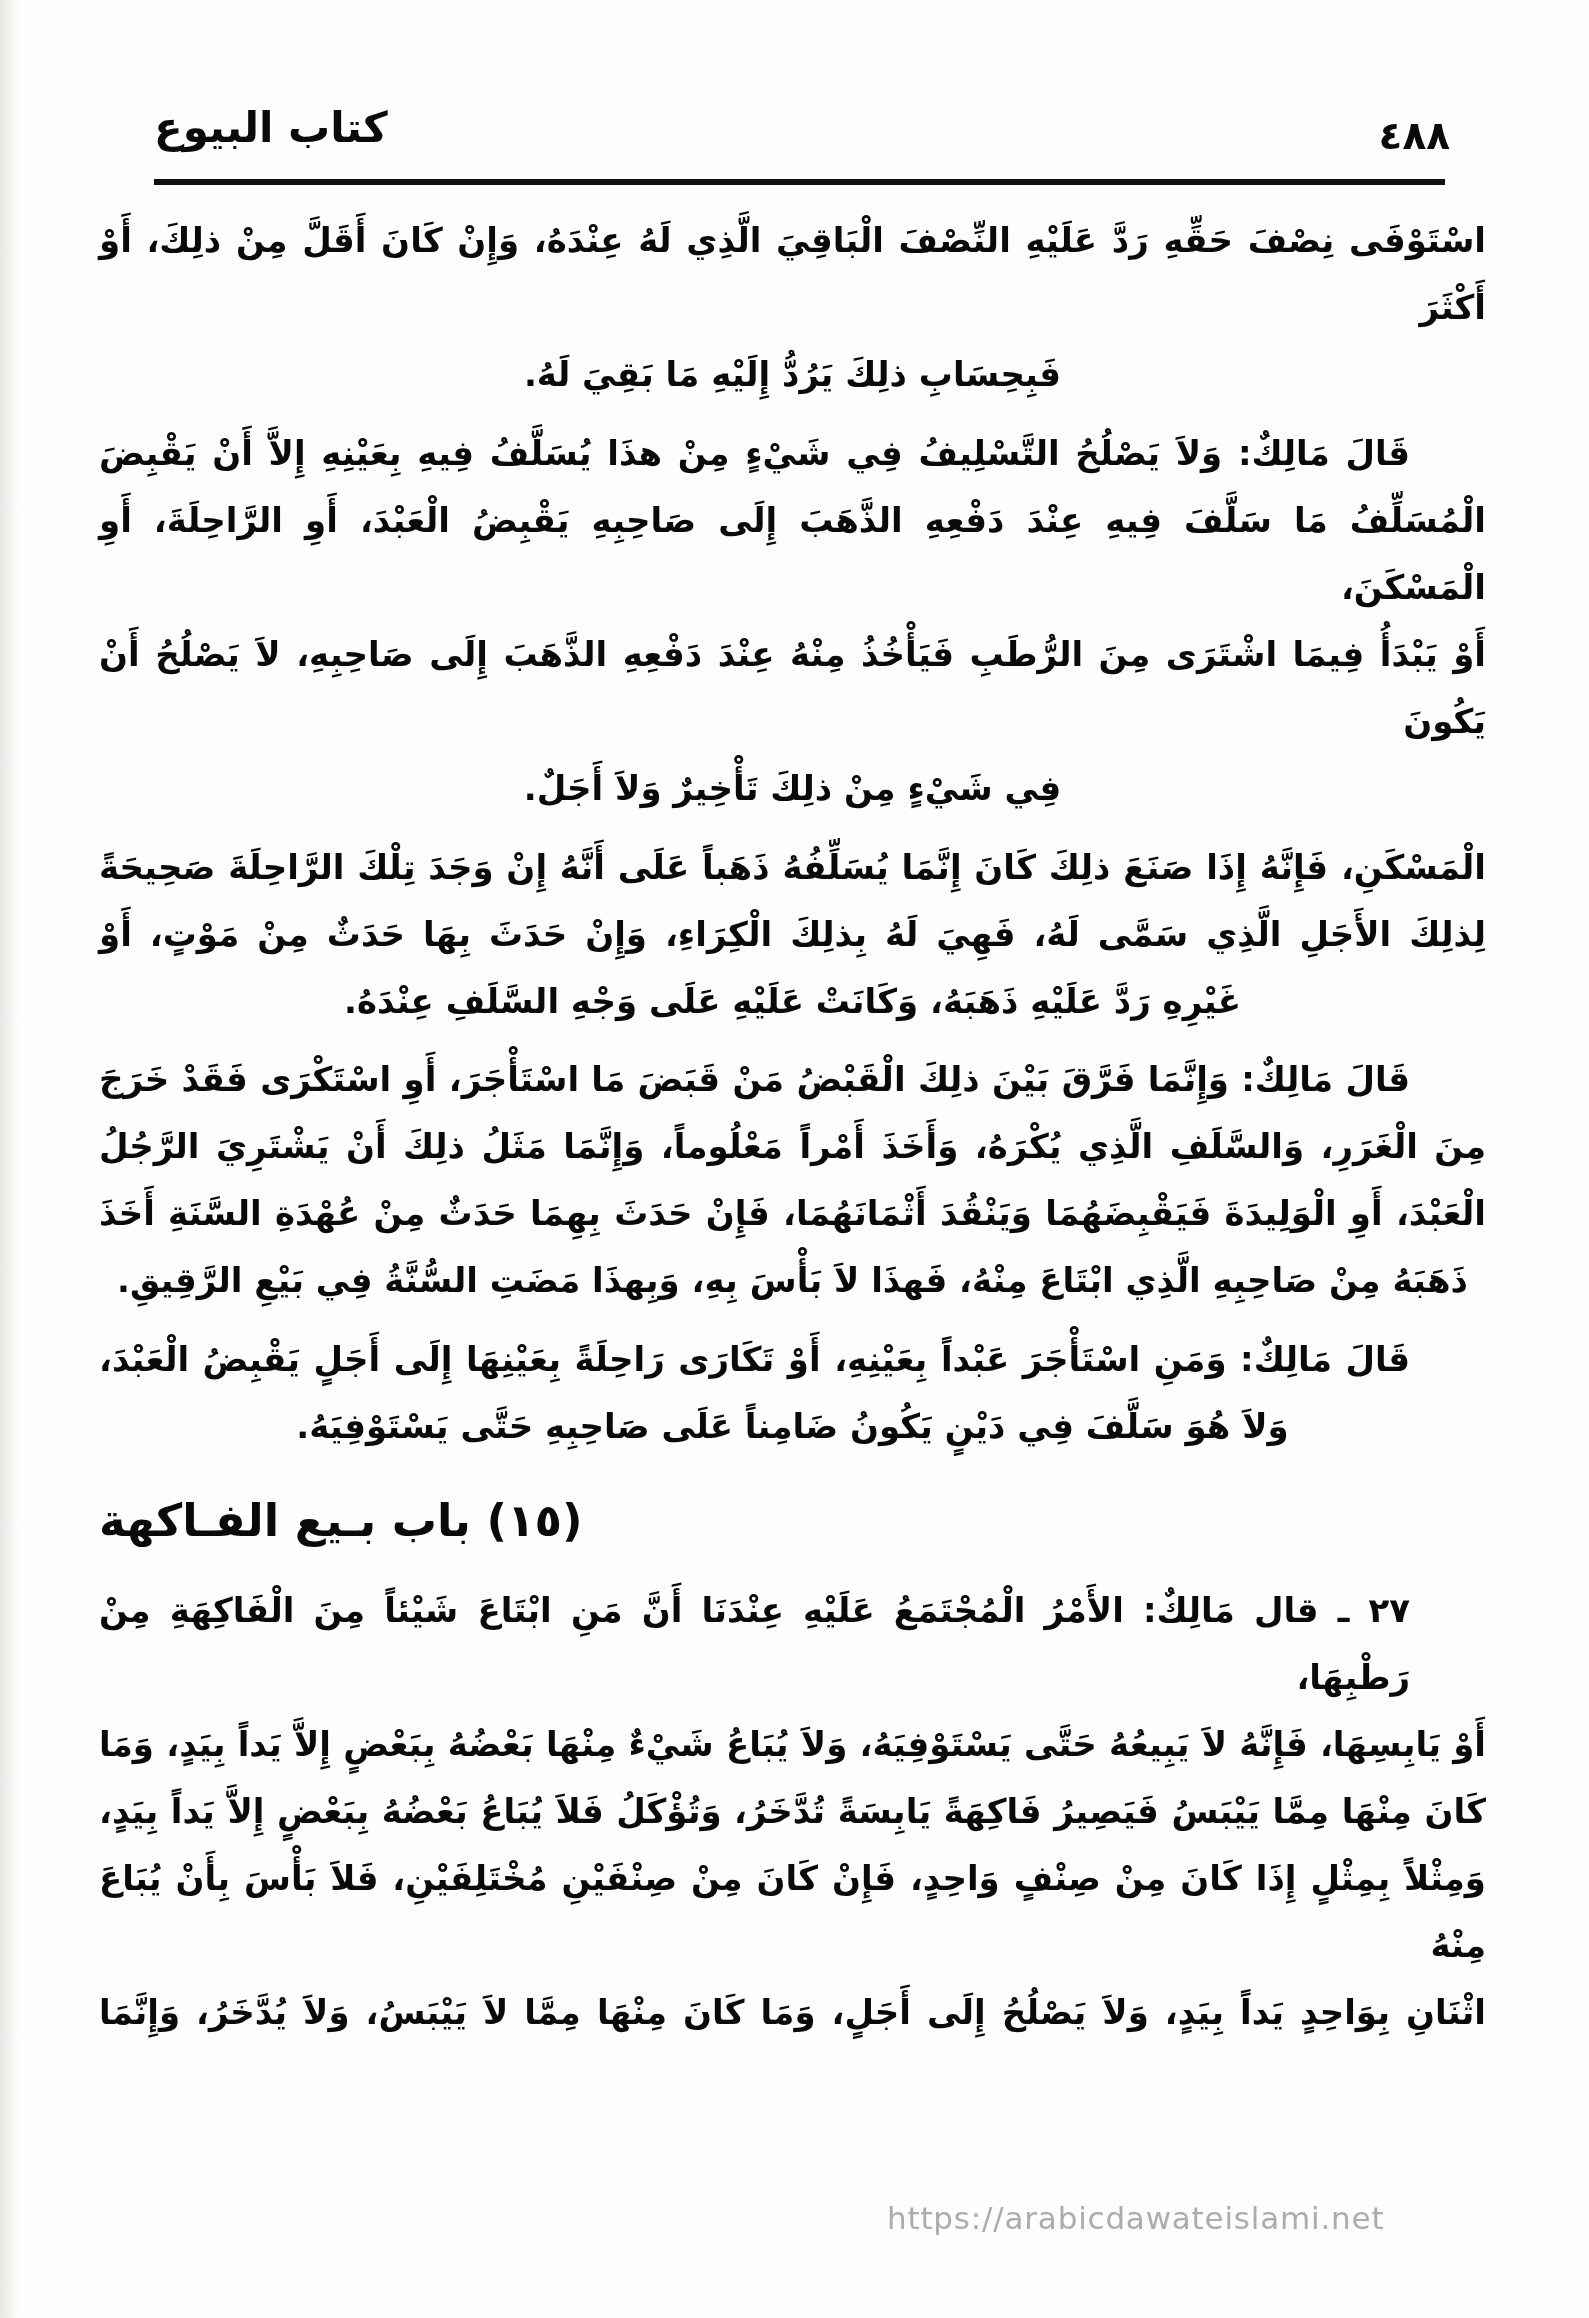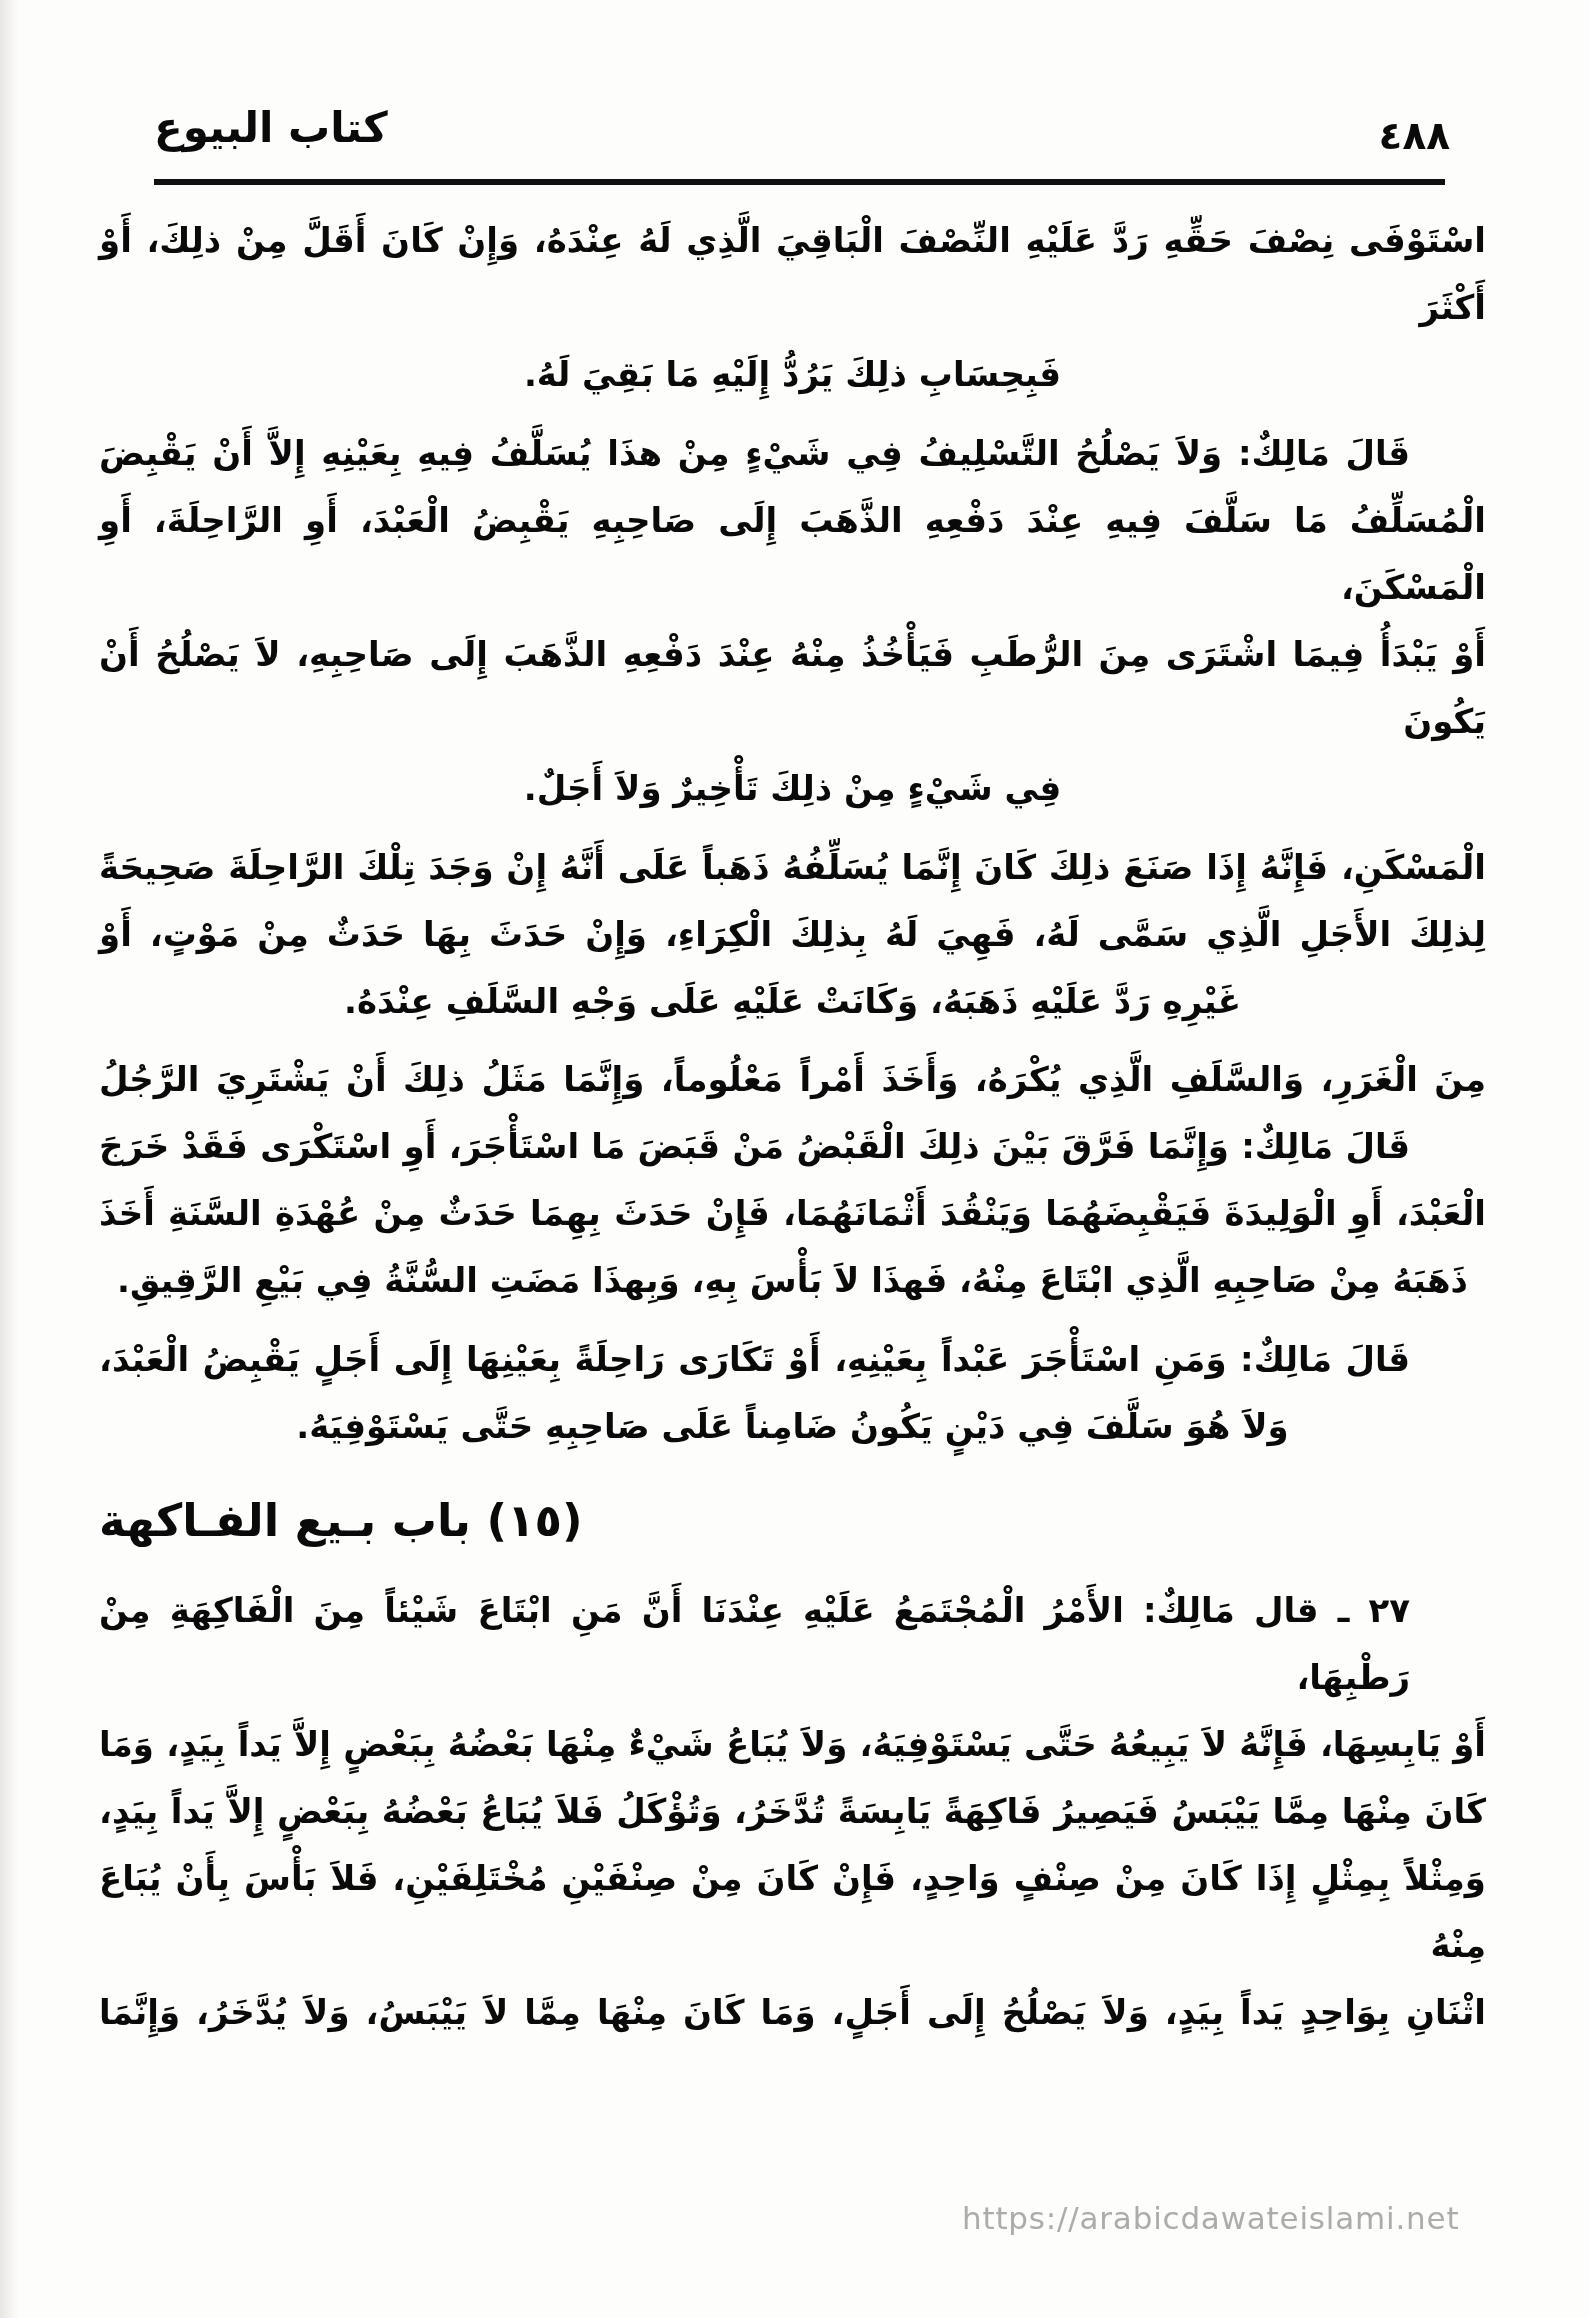--- a/index.html
+++ b/index.html
@@ -41,21 +41,21 @@
   }
   .line.full{ text-align:justify; text-align-last:justify; }
   .line.center{ text-align:center; text-align-last:center; }
   .line.indent{ padding-right:76px; }
   .lead{ font-weight:bold; }
   .heading{
     margin:34px 0 30px 0;
     font-size:45px; font-weight:bold; text-align:left; direction:rtl;
   }
   .watermark{
-    position:absolute; left:962px; top:2200px;
+    position:absolute; left:887px; top:2200px;
     font-size:31px; color:#acacac; letter-spacing:0.8px;
     direction:ltr; font-weight:normal;
     font-family:"DejaVu Sans", sans-serif;
   }
 </style>
 </head>
 <body>
 
 <div class="page">
   <span class="pgnum">٤٨٨</span>
@@ -72,22 +72,22 @@
         <div class="line full">الْمُسَلِّفُ مَا سَلَّفَ فِيهِ عِنْدَ دَفْعِهِ الذَّهَبَ إِلَى صَاحِبِهِ يَقْبِضُ الْعَبْدَ، أَوِ الرَّاحِلَةَ، أَوِ الْمَسْكَنَ،</div>
         <div class="line full">أَوْ يَبْدَأُ فِيمَا اشْتَرَى مِنَ الرُّطَبِ فَيَأْخُذُ مِنْهُ عِنْدَ دَفْعِهِ الذَّهَبَ إِلَى صَاحِبِهِ، لاَ يَصْلُحُ أَنْ يَكُونَ</div>
         <div class="line center">فِي شَيْءٍ مِنْ ذلِكَ تَأْخِيرٌ وَلاَ أَجَلٌ.</div>
       </div>
       <div class="para">
         <div class="line full">الْمَسْكَنِ، فَإِنَّهُ إِذَا صَنَعَ ذلِكَ كَانَ إِنَّمَا يُسَلِّفُهُ ذَهَباً عَلَى أَنَّهُ إِنْ وَجَدَ تِلْكَ الرَّاحِلَةَ صَحِيحَةً</div>
         <div class="line full">لِذلِكَ الأَجَلِ الَّذِي سَمَّى لَهُ، فَهِيَ لَهُ بِذلِكَ الْكِرَاءِ، وَإِنْ حَدَثَ بِهَا حَدَثٌ مِنْ مَوْتٍ، أَوْ</div>
         <div class="line center">غَيْرِهِ رَدَّ عَلَيْهِ ذَهَبَهُ، وَكَانَتْ عَلَيْهِ عَلَى وَجْهِ السَّلَفِ عِنْدَهُ.</div>
       </div>
       <div class="para">
+        <div class="line full indent"><b class="lead">قَالَ مَالِكٌ: </b>وَإِنَّمَا فَرَّقَ بَيْنَ ذلِكَ الْقَبْضُ مَنْ قَبَضَ مَا اسْتَأْجَرَ، أَوِ اسْتَكْرَى فَقَدْ خَرَجَ</div>
         <div class="line full">مِنَ الْغَرَرِ، وَالسَّلَفِ الَّذِي يُكْرَهُ، وَأَخَذَ أَمْراً مَعْلُوماً، وَإِنَّمَا مَثَلُ ذلِكَ أَنْ يَشْتَرِيَ الرَّجُلُ</div>
-        <div class="line full indent"><b class="lead">قَالَ مَالِكٌ: </b>وَإِنَّمَا فَرَّقَ بَيْنَ ذلِكَ الْقَبْضُ مَنْ قَبَضَ مَا اسْتَأْجَرَ، أَوِ اسْتَكْرَى فَقَدْ خَرَجَ</div>
         <div class="line full">الْعَبْدَ، أَوِ الْوَلِيدَةَ فَيَقْبِضَهُمَا وَيَنْقُدَ أَثْمَانَهُمَا، فَإِنْ حَدَثَ بِهِمَا حَدَثٌ مِنْ عُهْدَةِ السَّنَةِ أَخَذَ</div>
         <div class="line center">ذَهَبَهُ مِنْ صَاحِبِهِ الَّذِي ابْتَاعَ مِنْهُ، فَهذَا لاَ بَأْسَ بِهِ، وَبِهذَا مَضَتِ السُّنَّةُ فِي بَيْعِ الرَّقِيقِ.</div>
       </div>
       <div class="para">
         <div class="line full indent"><b class="lead">قَالَ مَالِكٌ: </b>وَمَنِ اسْتَأْجَرَ عَبْداً بِعَيْنِهِ، أَوْ تَكَارَى رَاحِلَةً بِعَيْنِهَا إِلَى أَجَلٍ يَقْبِضُ الْعَبْدَ،</div>
         <div class="line center">وَلاَ هُوَ سَلَّفَ فِي دَيْنٍ يَكُونُ ضَامِناً عَلَى صَاحِبِهِ حَتَّى يَسْتَوْفِيَهُ.</div>
       </div>
       <h2 class="heading">(١٥) باب بـيع الفـاكهة</h2>
       <div class="para">
         <div class="line full indent"><b class="lead">٢٧ ـ قال مَالِكٌ: </b>الأَمْرُ الْمُجْتَمَعُ عَلَيْهِ عِنْدَنَا أَنَّ مَنِ ابْتَاعَ شَيْئاً مِنَ الْفَاكِهَةِ مِنْ رَطْبِهَا،</div>

